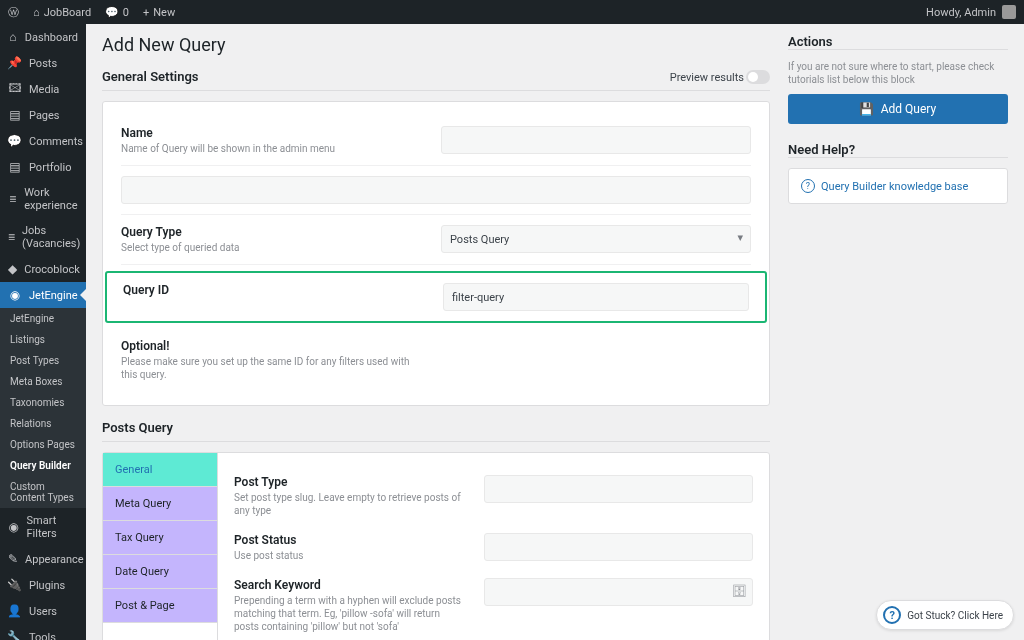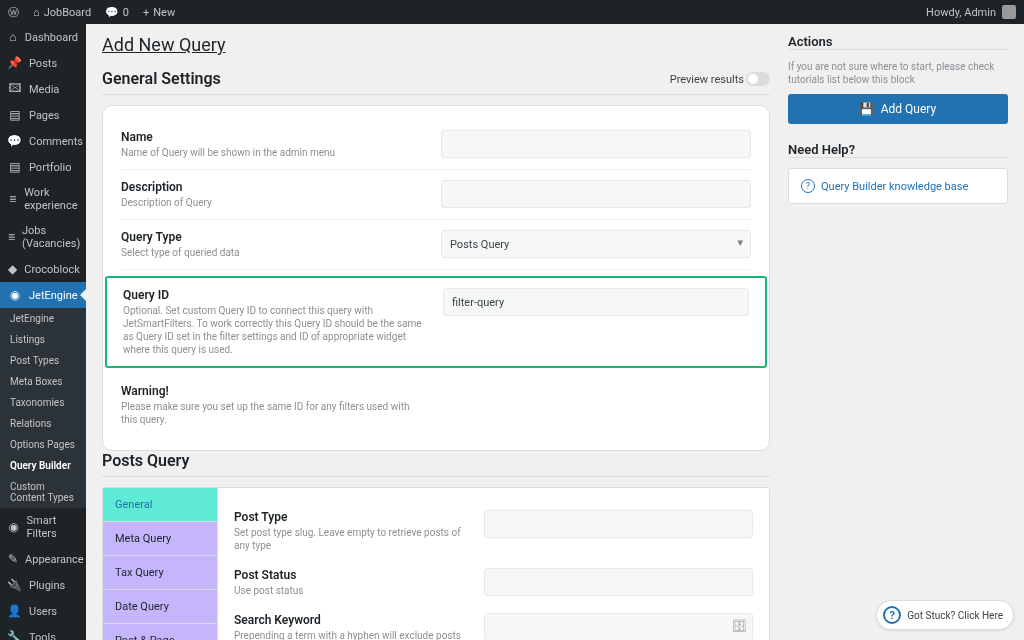--- a/index.html
+++ b/index.html
@@ -18,29 +18,29 @@
 .sidebar .menu-item.active { background: #2271b1; color: #fff; position: relative; }
 .sidebar .menu-item.active::after { content: ""; position: absolute; right: 0; top: 50%; transform: translateY(-50%); border: 6px solid transparent; border-right-color: #f0f0f1; }
 .sidebar .menu-item .mi { width: 14px; height: 14px; display: inline-flex; align-items: center; justify-content: center; font-size: 12px; }
 .sidebar .sub-item { padding: 5px 8px 5px 10px; cursor: pointer; color: #c3c4c7; font-size: 10px; background: #2c3338; }
 .sidebar .sub-item.current { color: #fff; font-weight: 600; }
 
 .main { flex: 1; padding: 10px 16px; overflow-y: auto; display: flex; gap: 18px; }
 .main-col { flex: 1; min-width: 0; }
 .side-col { width: 220px; flex-shrink: 0; }
 
-h1.page-title { font-size: 18px; font-weight: 400; color: #1d2327; margin-bottom: 14px; text-decoration: underline; }
+h1.page-title { font-size: 18px; font-weight: 400; color: #1d2327; margin-bottom: 14px; }
 
 .section-header { display: flex; align-items: center; border-bottom: 1px solid #dcdcde; padding-bottom: 6px; margin-bottom: 10px; }
-.section-header h2 { font-size: 16px; font-weight: 600; color: #1d2327; }
+.section-header h2 { font-size: 13px; font-weight: 600; color: #1d2327; }
 .section-header .preview { margin-left: auto; font-size: 11px; color: #3c434a; display: flex; align-items: flex-end; gap: 2px; }
 .toggle { width: 24px; height: 14px; background: #dcdcde; border-radius: 8px; position: relative; }
 .toggle::after { content: ""; position: absolute; width: 10px; height: 10px; background: #fff; border-radius: 50%; top: 2px; left: 2px; }
 
-.panel { background: #fff; border: 1px solid #dcdcde; border-radius: 10px; padding: 14px 18px; }
+.panel { background: #fff; border: 1px solid #dcdcde; border-radius: 3px; padding: 14px 18px; margin-bottom: 14px; }
 .field-row { display: flex; gap: 20px; padding: 10px 0; border-bottom: 1px solid #f0f0f1; }
 .field-row:last-child { border-bottom: none; }
 .field-label { width: 300px; flex-shrink: 0; }
 .field-label .title { font-size: 12px; font-weight: 600; color: #1d2327; margin-bottom: 2px; }
 .field-label .desc { font-size: 10px; color: #8c8f94; line-height: 1.3; }
 .field-input { flex: 1; }
 .field-input input, .field-input select, .field-input .fake-input { width: 100%; height: 28px; background: #f6f7f7; border: 1px solid #e8e8e8; border-radius: 3px; padding: 0 8px; font-size: 11px; color: #3c434a; }
 .field-input .fake-input { display: flex; align-items: center; }
 .select-wrap { position: relative; }
 .select-wrap::after { content: "▾"; position: absolute; right: 8px; top: 6px; color: #787c82; font-size: 11px; pointer-events: none; }
@@ -179,51 +179,46 @@
 
       <div class="panel">
         <div class="field-row">
           <div class="field-label">
             <div class="title">Name</div>
             <div class="desc">Name of Query will be shown in the admin menu</div>
           </div>
           <div class="field-input"><input type="text" style=""></div>
         </div>
         <div class="field-row">
-          <div class="field-label">
-            <div class="title">Description</div>
-            <div class="desc">Description of Query</div>
-          </div>
           <div class="field-input"><input type="text" style=""></div>
         </div>
         <div class="field-row">
           <div class="field-label">
             <div class="title">Query Type</div>
             <div class="desc">Select type of queried data</div>
           </div>
           <div class="field-input">
             <div class="select-wrap">
               <div class="fake-input">
                   <span>Posts Query</span>
                 </div>
             </div>
           </div>
         </div>
         <div class="highlighted-row">
           <div class="field-row" style="border:none;padding:0;">
             <div class="field-label">
               <div class="title">Query ID</div>
-              <div class="desc">Optional. Set custom Query ID to connect this query with JetSmartFilters. To work correctly this Query ID should be the same as Query ID set in the filter settings and ID of appropriate widget where this query is used.</div>
             </div>
             <div class="field-input"><input type="text" value="filter-query" style=""></div>
           </div>
         </div>
         <div class="field-row warning">
           <div class="field-label">
-            <div class="title">Warning!</div>
+            <div class="title">Optional!</div>
             <div class="desc">Please make sure you set up the same ID for any filters used with this query.</div>
           </div>
         </div>
       </div>
 
       <div class="section-header">
         <h2>Posts Query</h2>
       </div>
 
       <div class="tabs-layout">

